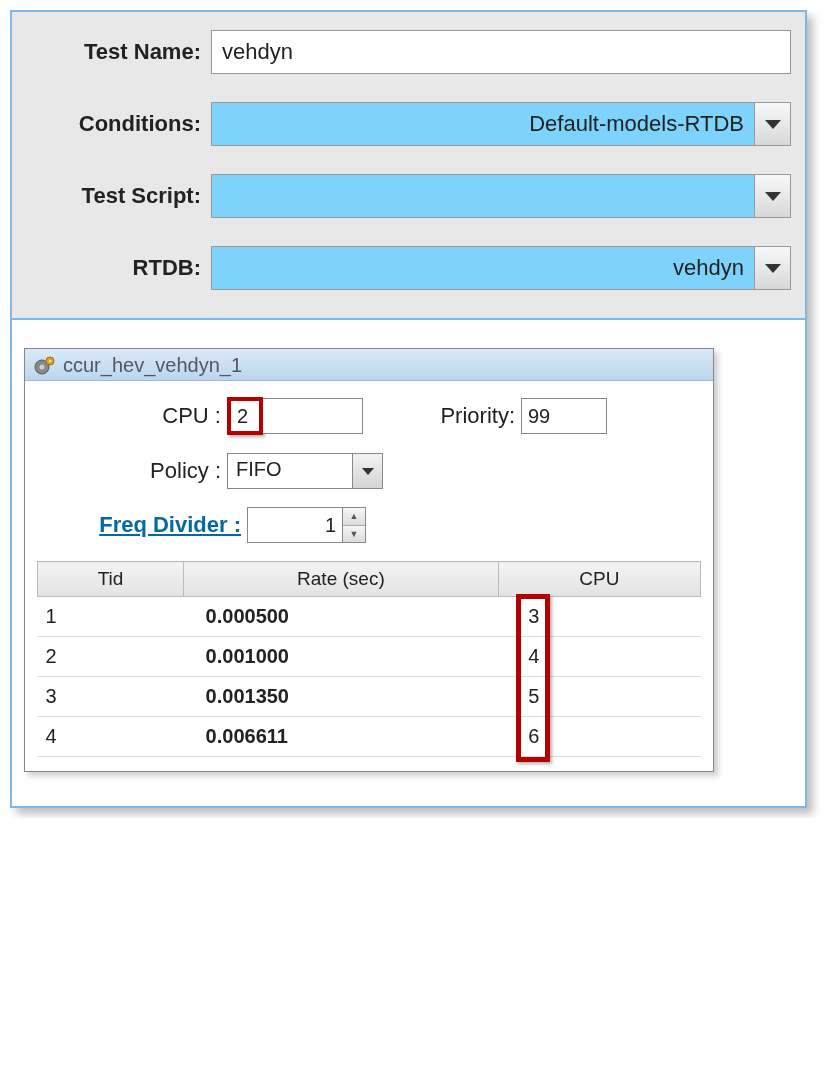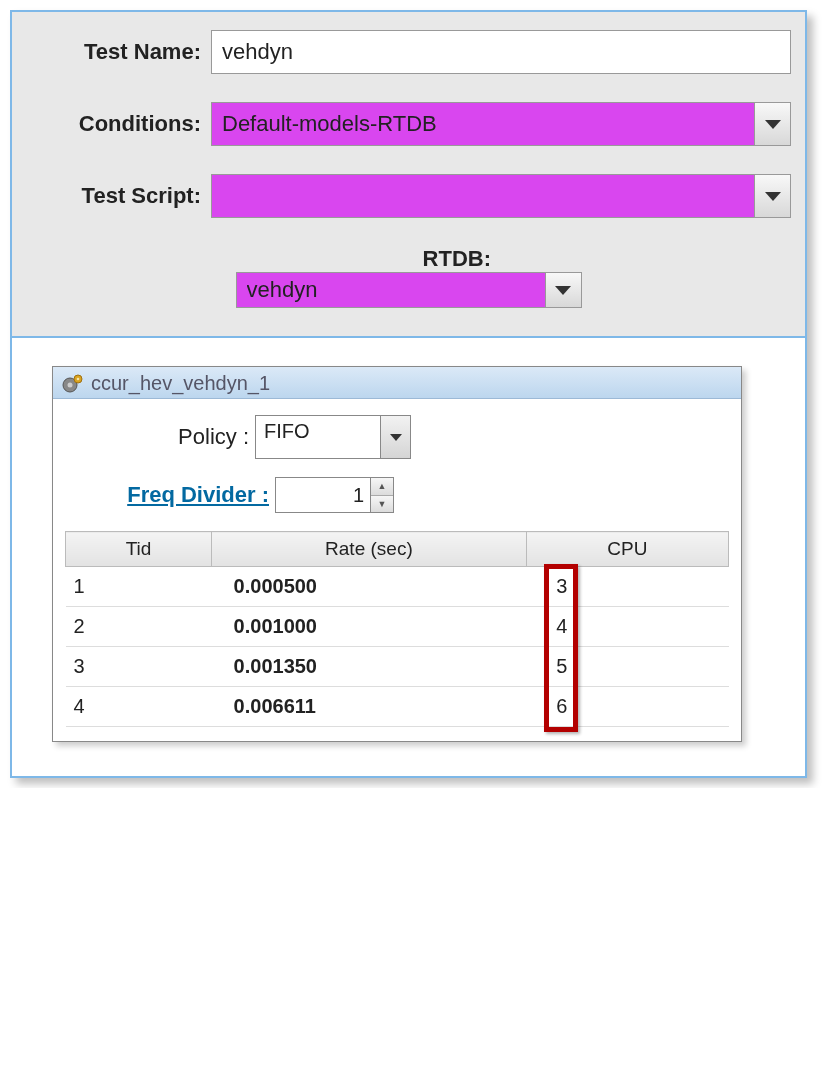--- a/index.html
+++ b/index.html
@@ -17,21 +17,21 @@
 .top-form {
   background: #e8e8e8;
   padding: 18px 14px 28px 14px;
   border-bottom: 2px solid #7eb8e8;
 }
 .form-row {
   display: flex;
   align-items: center;
   margin-bottom: 28px;
 }
-.form-row:last-child { margin-bottom: 0; flex-direction: column; }
+.form-row:last-child { margin-bottom: 0; }
 .form-label {
   width: 185px;
   text-align: right;
   padding-right: 10px;
   font-size: 22px;
   font-weight: bold;
   color: #222;
 }
 .text-input {
   flex: 1;
@@ -48,39 +48,40 @@
   border: 1px solid #999;
   background: #fff;
   height: 44px;
 }
 .combo-input {
   flex: 1;
   border: none;
   font-size: 22px;
   padding: 4px 10px;
   color: #222;
-  background: #d946ef;
+  background: #7dd3fc;
+  text-align: right;
 }
 .combo-btn {
   width: 36px;
   background: linear-gradient(#f8f8f8,#d8d8d8);
   border-left: 1px solid #999;
   display: flex;
   align-items: center;
   justify-content: center;
   cursor: pointer;
 }
 .tri-down {
   width: 0; height: 0;
   border-left: 8px solid transparent;
   border-right: 8px solid transparent;
   border-top: 9px solid #333;
 }
 .lower-area {
-  padding: 28px 22px 34px 40px;
+  padding: 28px 22px 34px 12px;
   background: #fff;
 }
 .panel {
   width: 690px;
   border: 1px solid #888;
   background: #fff;
   box-shadow: 4px 4px 6px rgba(0,0,0,0.2);
 }
 .panel-title {
   background: linear-gradient(#dbe9f7,#bcd6ee);
@@ -123,21 +124,21 @@
 .pinput {
   height: 36px;
   border: 1px solid #888;
   background: #fff;
   font-size: 20px;
   padding: 2px 6px;
   color: #222;
 }
 .pselect {
   display: flex;
-  height: 44px;
+  height: 36px;
   border: 1px solid #888;
   background: #fff;
   justify-content: center;
 }
 .pselect-text {
   flex: 1;
   font-size: 20px;
   padding: 4px 8px;
   color: #222;
 }
@@ -254,20 +255,29 @@
               <circle cx="9" cy="13" r="7" fill="#888" stroke="#555" stroke-width="1"></circle>
               <circle cx="9" cy="13" r="2.5" fill="#ccc"></circle>
               <circle cx="17" cy="7" r="4" fill="#d9a420" stroke="#a07010" stroke-width="1"></circle>
               <circle cx="17" cy="7" r="1.3" fill="#f5e2a8"></circle>
             </svg>
         </span>
         <span class="panel-title-text">ccur_hev_vehdyn_1</span>
       </div>
       <div class="panel-body">
 
+        <div class="prow" style="padding-left:108px;">
+          <span class="plabel" style="width:82px">CPU :</span>
+          <span class="red-box">
+            <input class="pinput" style="width: 28px; border: none; height: 30px; text-align: left;" value="2">
+          </span>
+          <input class="pinput" style="width: 100px; border-left: none;" value="">
+          <span class="plabel" style="width:128px;margin-left:30px;">Priority:</span>
+          <input class="pinput" style="width: 86px;" value="99">
+        </div>
 
         <div class="prow" style="padding-left:90px;">
           <span class="plabel" style="width:100px">Policy :</span>
           <div class="pselect" style="width:156px">
             <div class="pselect-text">FIFO</div>
             <div class="pselect-btn">
                 <div class="tri-down" style="border-left-width:6px;border-right-width:6px;border-top-width:7px;"></div>
               </div>
           </div>
         </div>

